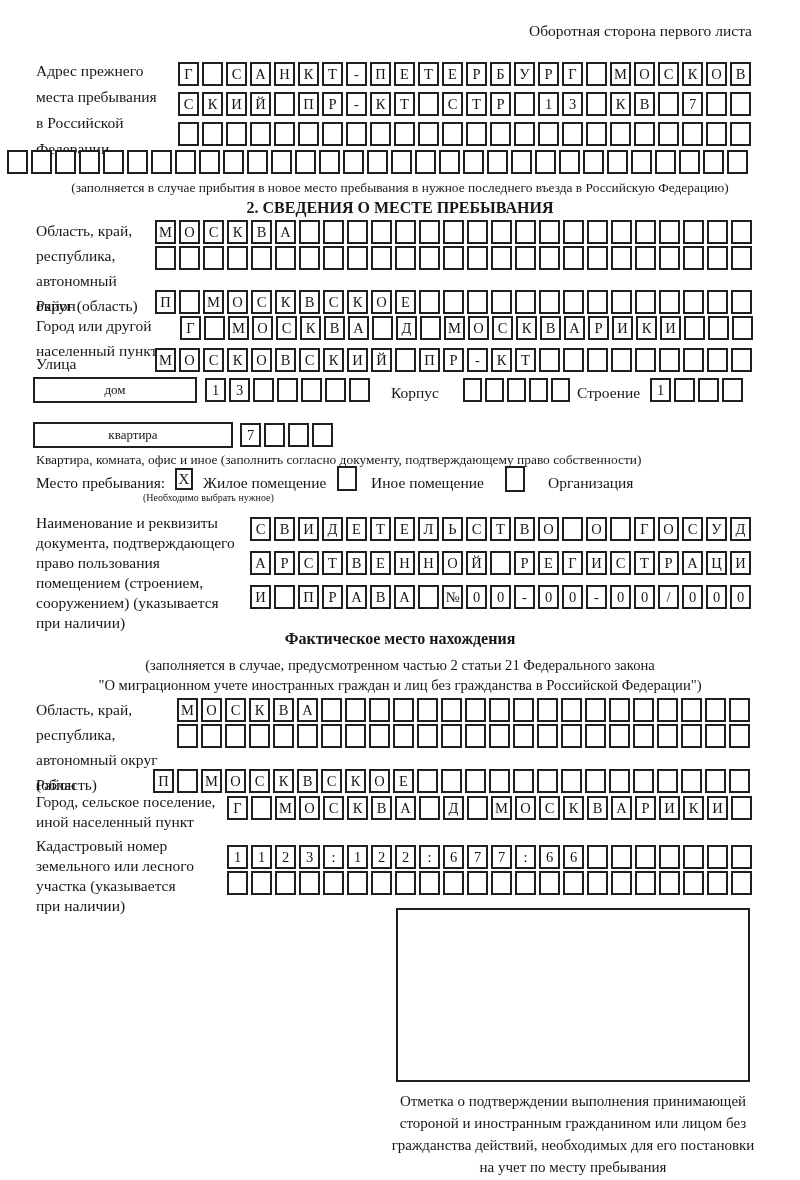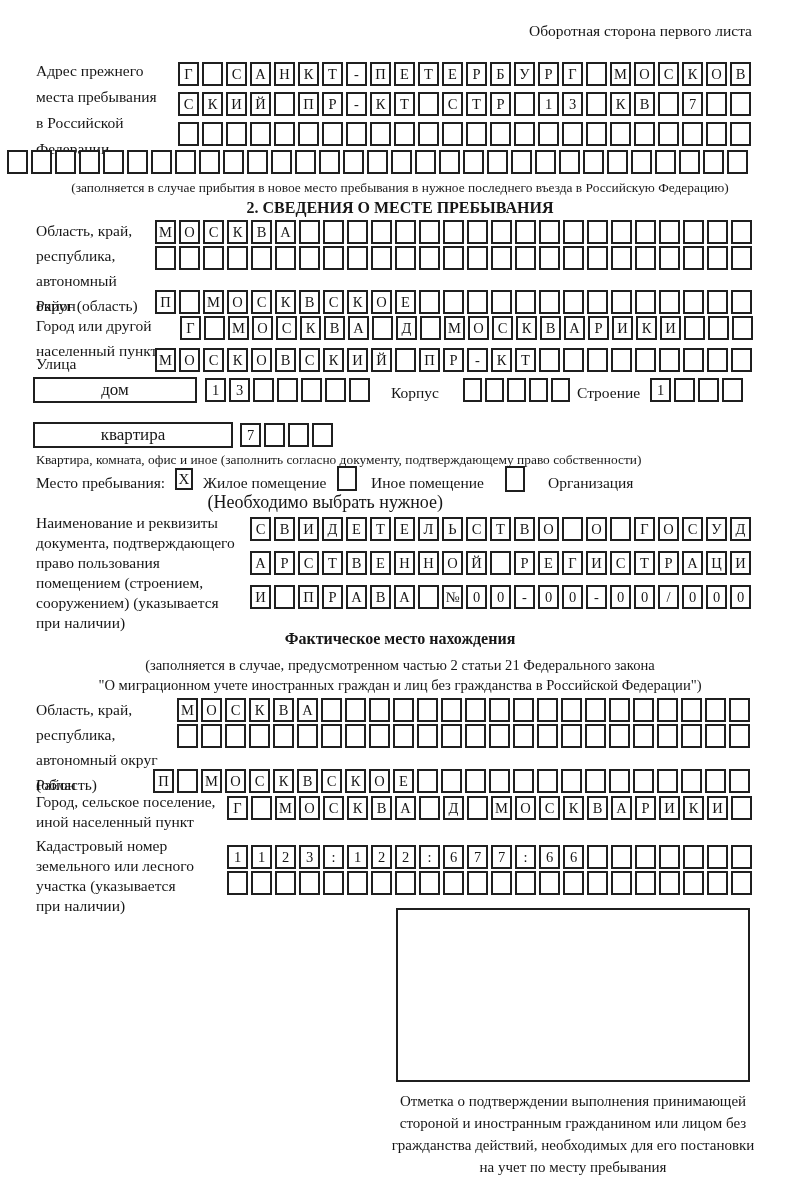--- a/index.html
+++ b/index.html
@@ -18,21 +18,21 @@
   .cellrow{display:flex;}
   .cell{
     box-sizing:border-box;flex:0 0 21px;width:21px;height:24px;margin-right:3px;
     border:2px solid #1f1f1f;background:#fff;
     display:flex;align-items:center;justify-content:center;
     font-size:14.5px;line-height:1;overflow:hidden;
   }
   .cellrow.small-gap .cell{flex-basis:19px;width:19px;}
   .wordbox{
     box-sizing:border-box;border:2px solid #1f1f1f;background:#fff;
-    display:flex;align-items:center;justify-content:center;font-size:17px;
+    display:flex;align-items:center;justify-content:center;font-size:13px;
   }
   .checkbox{
     box-sizing:border-box;border:2px solid #1f1f1f;background:#fff;
     display:flex;align-items:center;justify-content:center;font-size:15px;
   }
   .stampbox{box-sizing:border-box;border:2px solid #1f1f1f;background:#fff;}
   .pre{white-space:pre-line;}
 </style>
 </head>
 <body>
@@ -343,21 +343,21 @@
     </div>
   <div class="abs note" style="left:36px;top:452px;width:700px;">Квартира, комната, офис и иное (заполнить согласно документу, подтверждающему право собственности)</div>
 
   <div class="abs label" style="left:36px;top:470px;">Место пребывания:</div>
   <div class="abs checkbox" style="left:175px;top:468px;width:18px;height:22px;">X</div>
   <div class="abs label" style="left:203px;top:470px;">Жилое помещение</div>
   <div class="abs checkbox" style="left:337px;top:466px;width:20px;height:25px;"></div>
   <div class="abs label" style="left:371px;top:470px;">Иное помещение</div>
   <div class="abs checkbox" style="left:505px;top:466px;width:20px;height:26px;"></div>
   <div class="abs label" style="left:548px;top:470px;">Организация</div>
-  <div class="abs" style="left:143px;top:492px;width:300px;text-align:right;font-size:18px;">(Необходимо выбрать нужное)</div>
+  <div class="abs" style="left:143px;top:492px;width:300px;text-align:left;font-size:10px;">(Необходимо выбрать нужное)</div>
 
   <div class="abs label label-lh20" style="left:36px;top:513px;width:215px;">Наименование и реквизиты
 документа, подтверждающего
 право пользования
 помещением (строением,
 сооружением) (указывается
 при наличии)</div>
   <div class="abs cellrow" style="left:250px;top:517px;">
       <span class="cell">С</span>
       <span class="cell">В</span>

